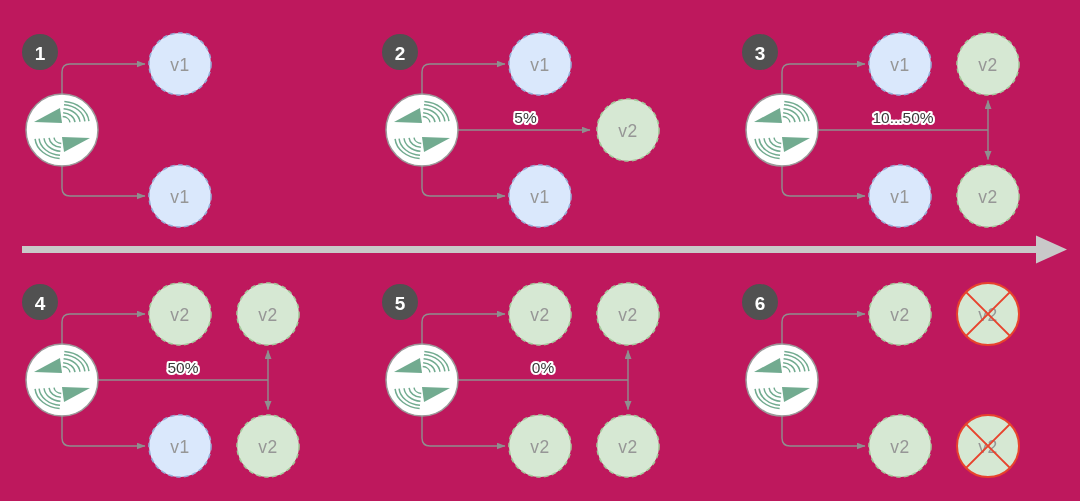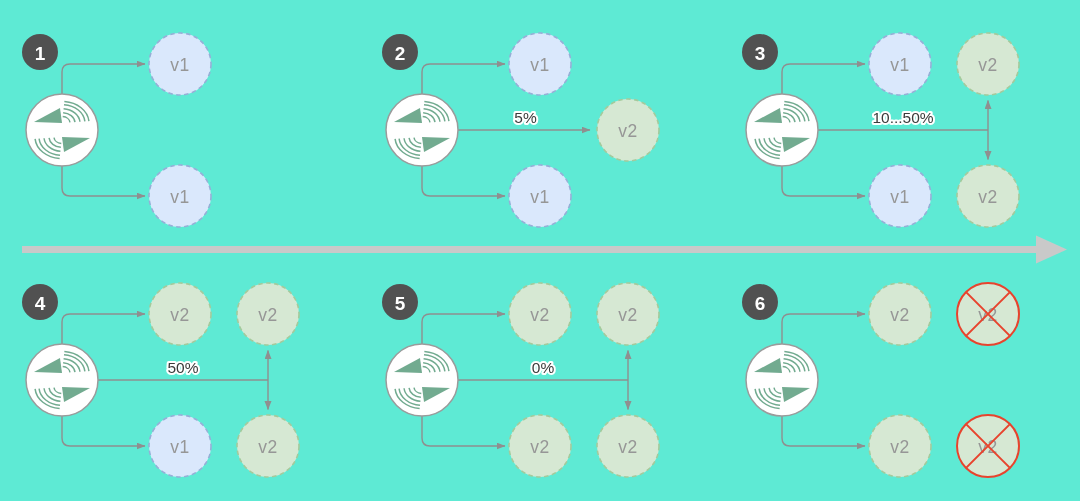--- a/index.html
+++ b/index.html
@@ -1,20 +1,20 @@
 <!DOCTYPE html>
 <html><head>
 <meta charset="utf-8">
 <style>
   html, body { margin: 0; padding: 0; background: #ffffff; }
   .figure {
     position: relative;
     width: 1080px;
     height: 501px;
-    background: #5eead4;
+    background: #be185d;
     overflow: hidden;
   }
   svg text {
     font-family: "Liberation Sans", "DejaVu Sans", sans-serif;
   }
   .node-label { letter-spacing: 0.5px; }
 </style>
 </head>
 <body>
 

